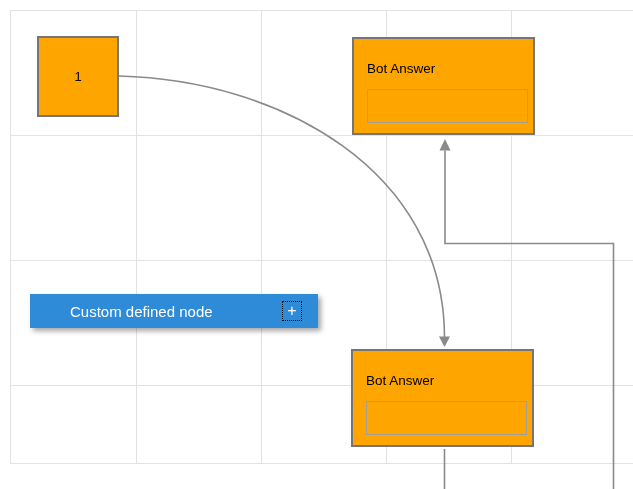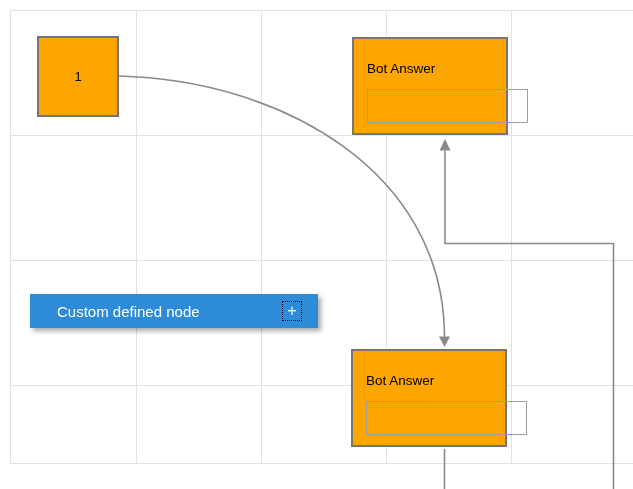--- a/index.html
+++ b/index.html
@@ -33,21 +33,21 @@
     top: 36px;
     width: 82px;
     height: 81px;
     display: flex;
     align-items: center;
     justify-content: center;
     font-size: 13px;
     color: #000000;
   }
   .bot-node {
-    width: 156px;
+    width: 183px;
     height: 98px;
   }
   #node-bot-top    { left: 352px; top: 37px; }
   #node-bot-bottom { left: 351px; top: 349px; }
   .bot-title {
     position: absolute;
     left: 13px;
     top: 22px;
     font-size: 13.5px;
     color: #000000;
@@ -69,21 +69,21 @@
     left: 30px;
     top: 294px;
     width: 288px;
     height: 34px;
     background: #2E8BD8;
     box-shadow: 3px 3px 5px rgba(0,0,0,0.35);
     display: flex;
     align-items: center;
   }
   #node-custom .custom-label {
-    padding-left: 27px;
+    padding-left: 40px;
     font-size: 15px;
     color: #ffffff;
     white-space: nowrap;
   }
   #plus-port {
     position: absolute;
     box-sizing: border-box;
     right: 16px;
     top: 50%;
     transform: translateY(-50%);

